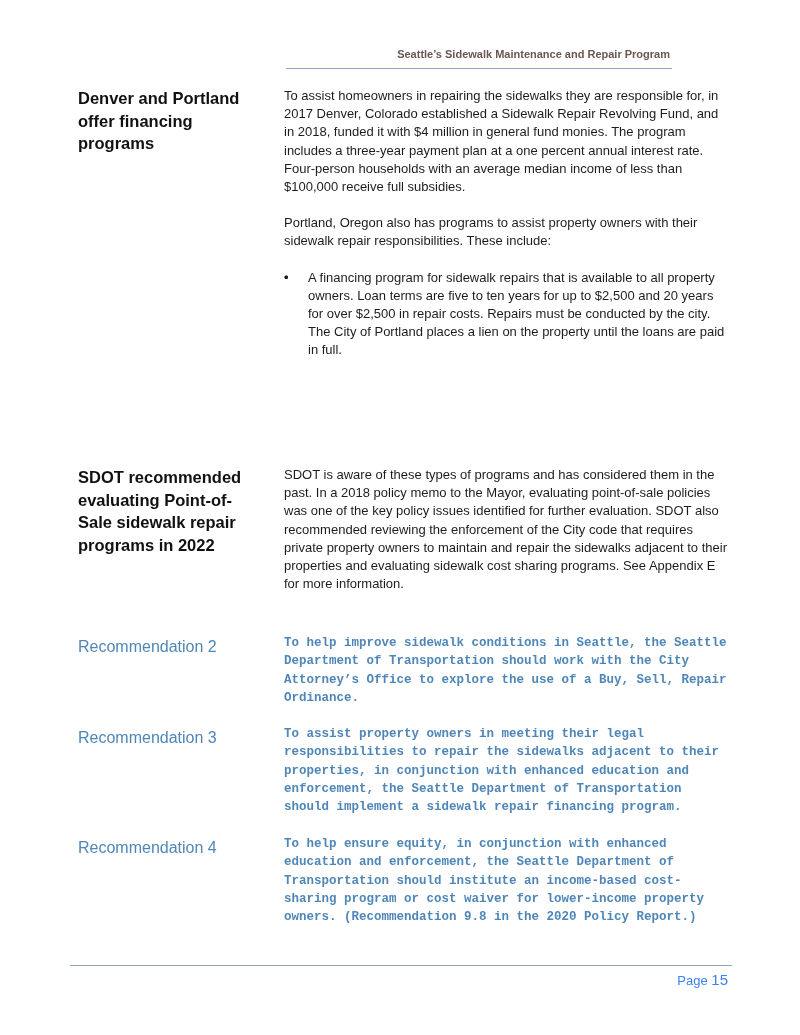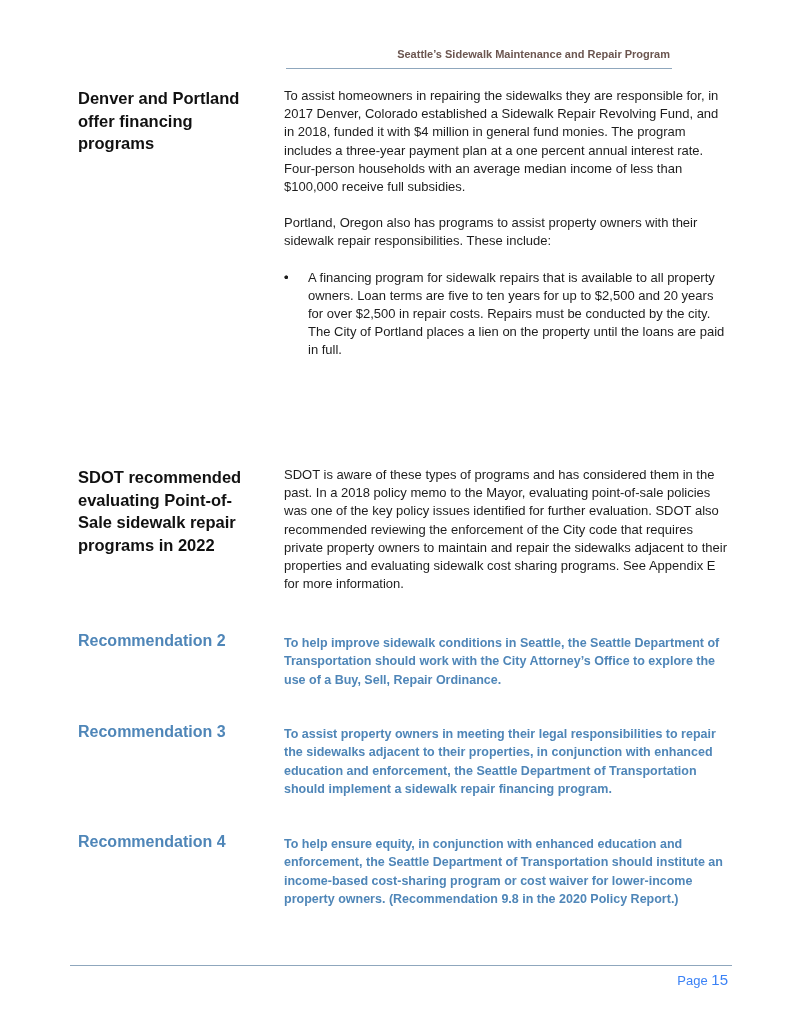--- a/index.html
+++ b/index.html
@@ -10,23 +10,23 @@
   .header-title { position: absolute; right: 2px; top: 2px; font-size: 11px; font-weight: bold;
                   color: #6b5650; white-space: nowrap; }
   .section { position: absolute; left: 78px; width: 650px; }
   .side { position: absolute; left: 0; top: 0; width: 180px; font-weight: bold; font-size: 16.5px;
           line-height: 22.5px; color: #111; }
   .body { position: absolute; left: 206px; top: 0; width: 446px; font-size: 13px; line-height: 18.2px; color: #1d1d1d; }
   .body p { margin: 0 0 18px 0; }
   ul.bul { list-style: none; margin: 0; padding: 0; }
   ul.bul li { position: relative; padding-left: 24px; margin-bottom: 6px; }
   ul.bul li .dot { position: absolute; left: 0; top: 0; }
-  .rec-side { position: absolute; left: 0; top: 0; font-weight: bold; font-size: 16px; color: #4f86b8; }
+  .rec-side { position: absolute; left: 0; top: 6px; font-weight: normal; font-size: 16px; color: #4f86b8; }
   .rec-body { position: absolute; left: 206px; top: 2px; width: 446px; font-weight: bold; font-size: 12.5px;
-              line-height: 18.3px; color: #4f86b8; }
+              line-height: 18.3px; color: #4f86b8; font-family: Liberation Mono, monospace; }
   .footer-line { position: absolute; left: 70px; top: 965px; width: 662px; border-top: 1px solid #8fa7bd; }
   .footer-page { position: absolute; right: 72px; top: 971px; font-size: 13px; color: #3b82f6; }
   .footer-page .num { font-size: 15px; }
 </style>
 </head>
 <body>
 
 <div class="header">
   <span class="header-title">Seattle’s Sidewalk Maintenance and Repair Program</span>
 </div>

